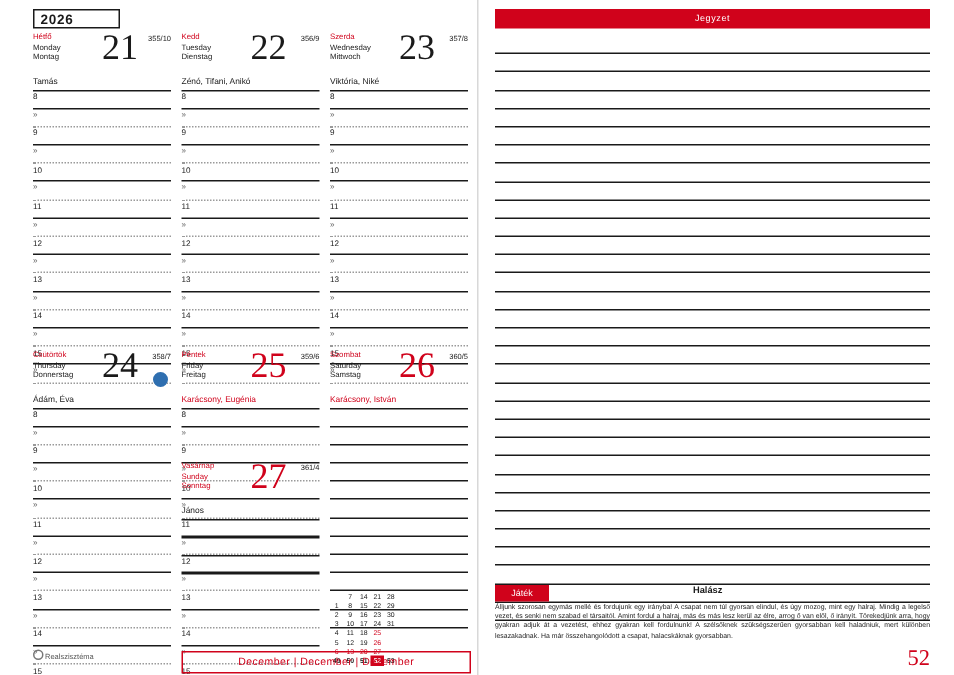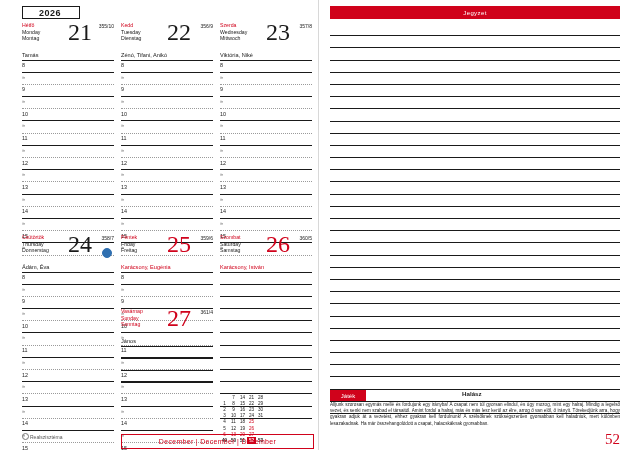--- a/index.html
+++ b/index.html
@@ -4,21 +4,21 @@
 <style>
   html,body{margin:0;padding:0;background:#ffffff;}
   body{width:636px;height:450px;font-family:"Liberation Sans",sans-serif;color:#1a1a1a;position:relative;overflow:hidden;}
   .page{position:absolute;left:0;top:0;width:636px;height:450px;}
 
   
   .left{position:absolute;left:22px;top:6px;width:290px;height:438px;}
   .right{position:absolute;left:330px;top:6px;width:290px;height:438px;}
 
   .year-box{position:absolute;left:0;top:0;width:58px;height:13px;border:1px solid #1a1a1a;
-            font-size:9px;font-weight:bold;display:flex;align-items:center;padding-left:16px;box-sizing:border-box;letter-spacing:0.5px;}
+            font-size:9px;font-weight:bold;display:flex;align-items:center;padding-left:4px;box-sizing:border-box;letter-spacing:0.5px;}
 
   
   .col{position:absolute;top:16px;width:92px;}
   .col.c1{left:0;}
   .col.c2{left:99px;}
   .col.c3{left:198px;}
 
   .col.row2{top:228px;}
 
   .dayhead{position:relative;height:30px;}

